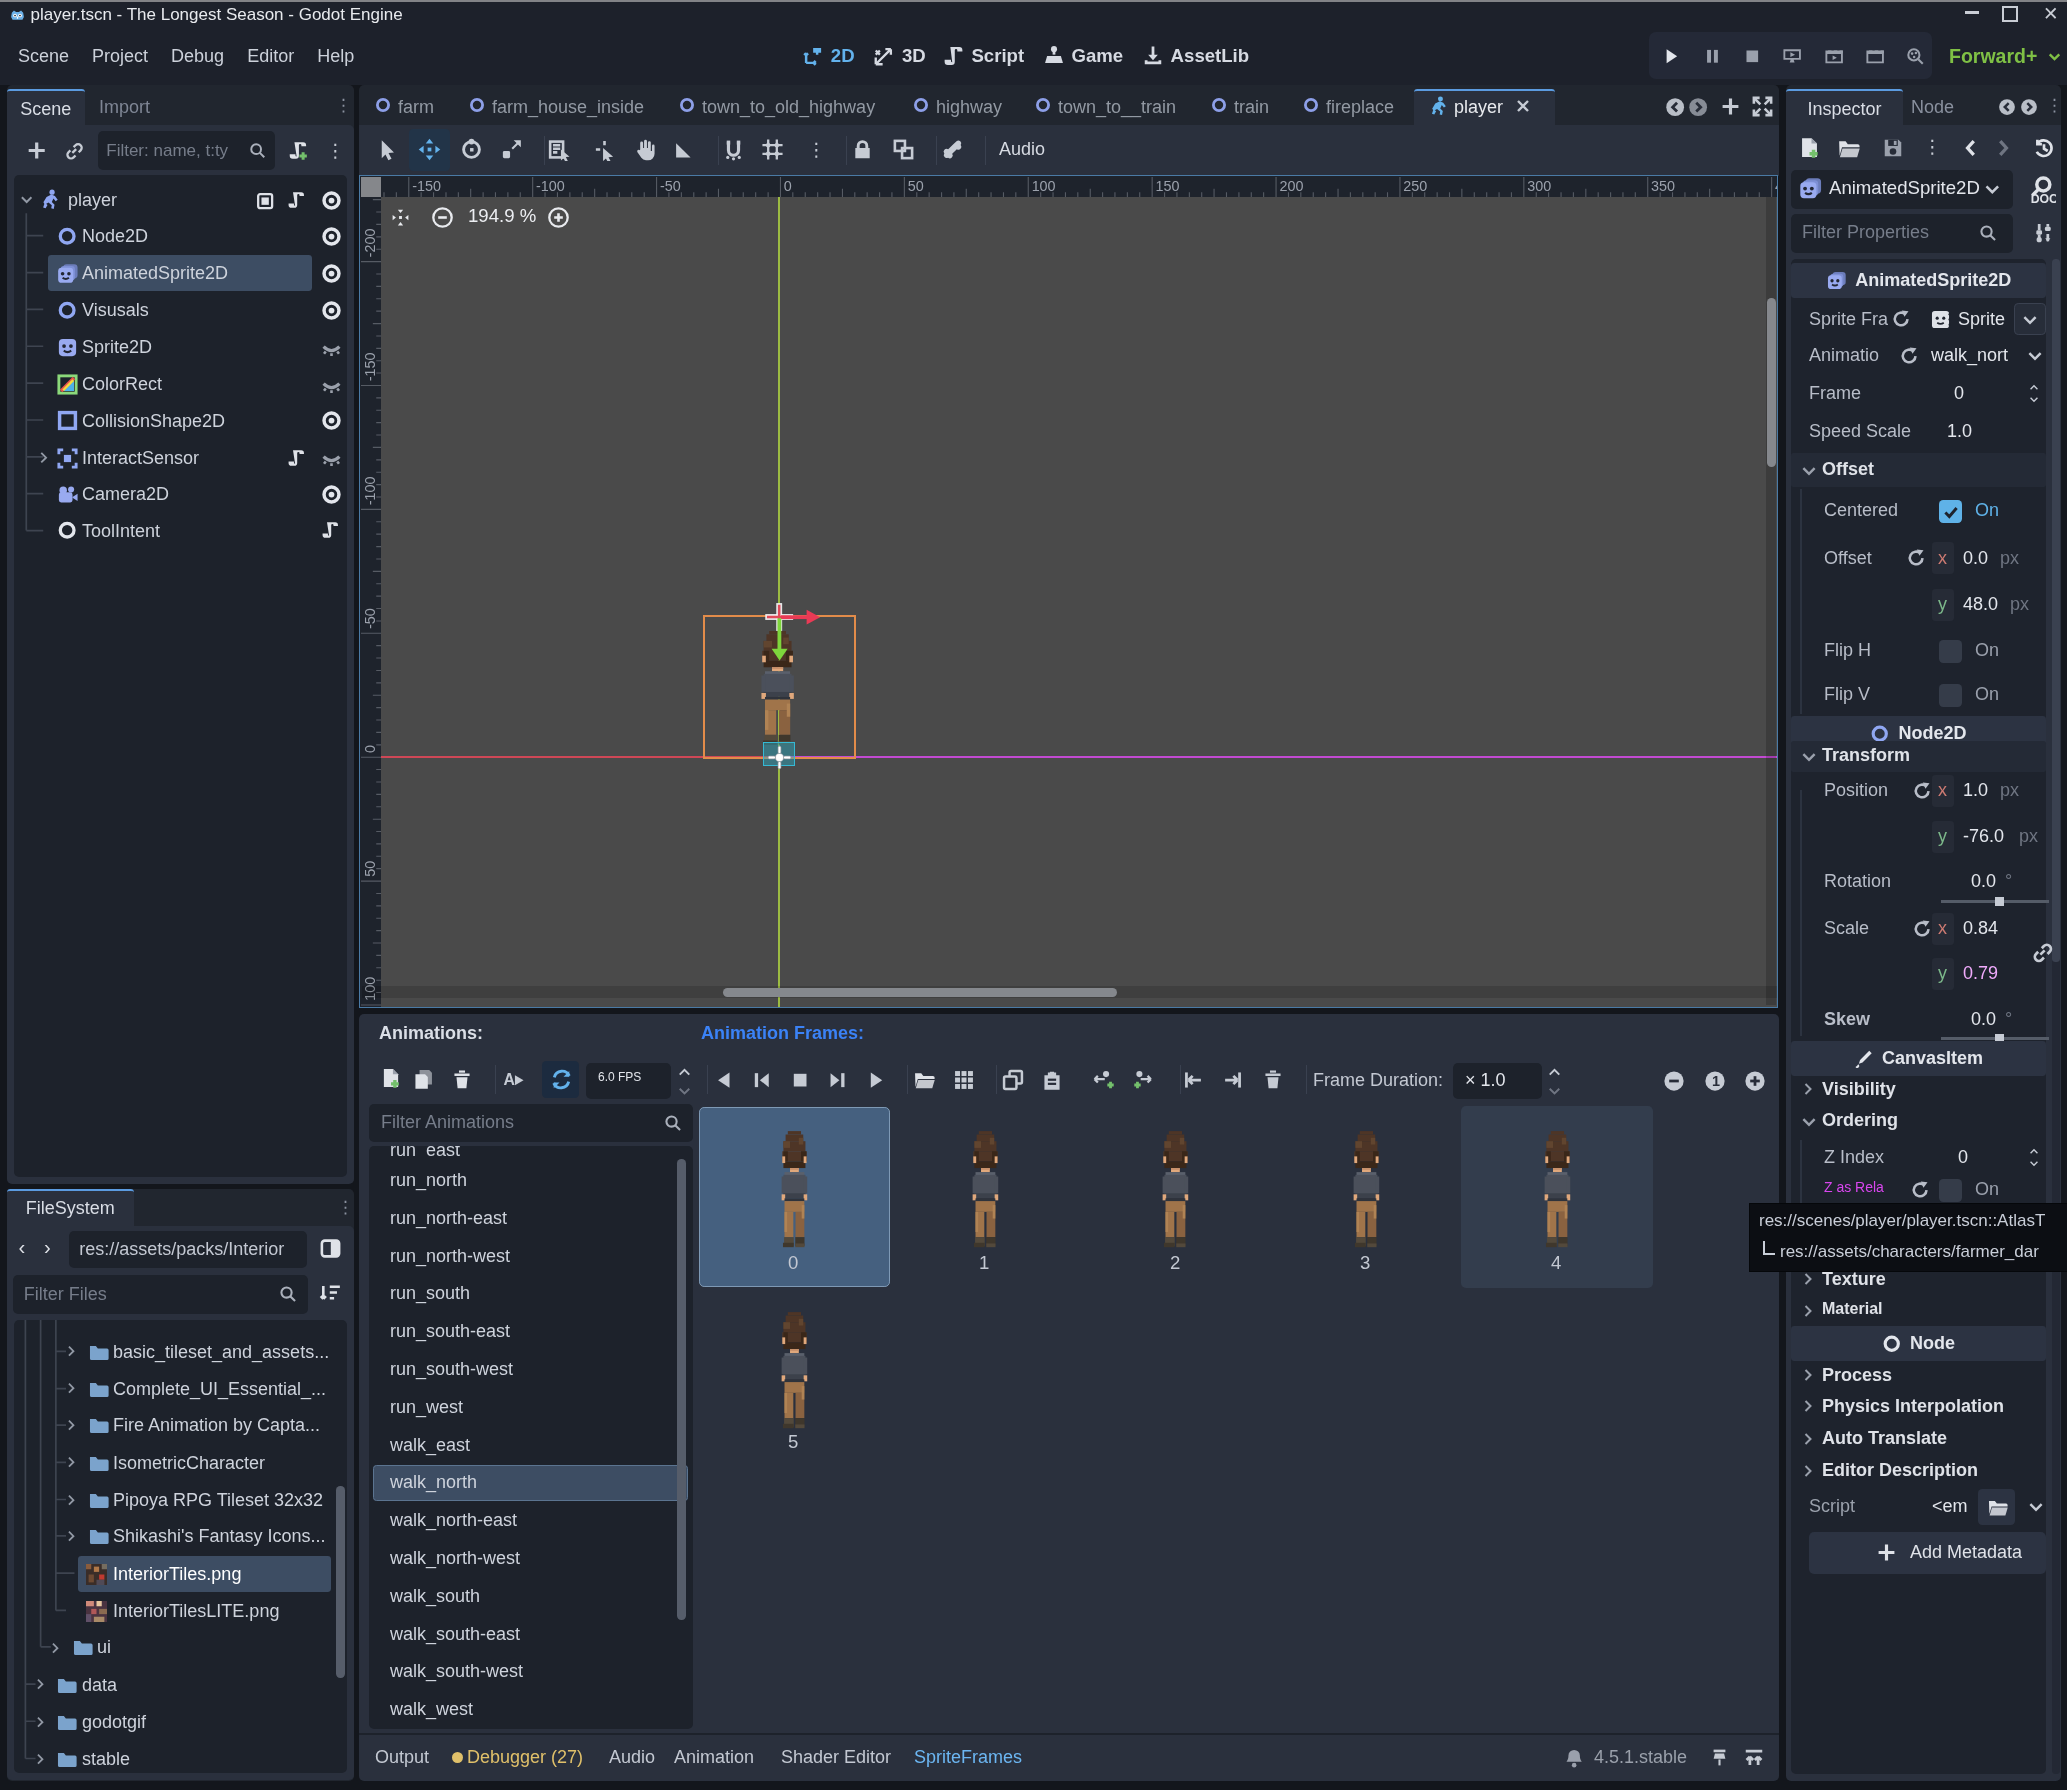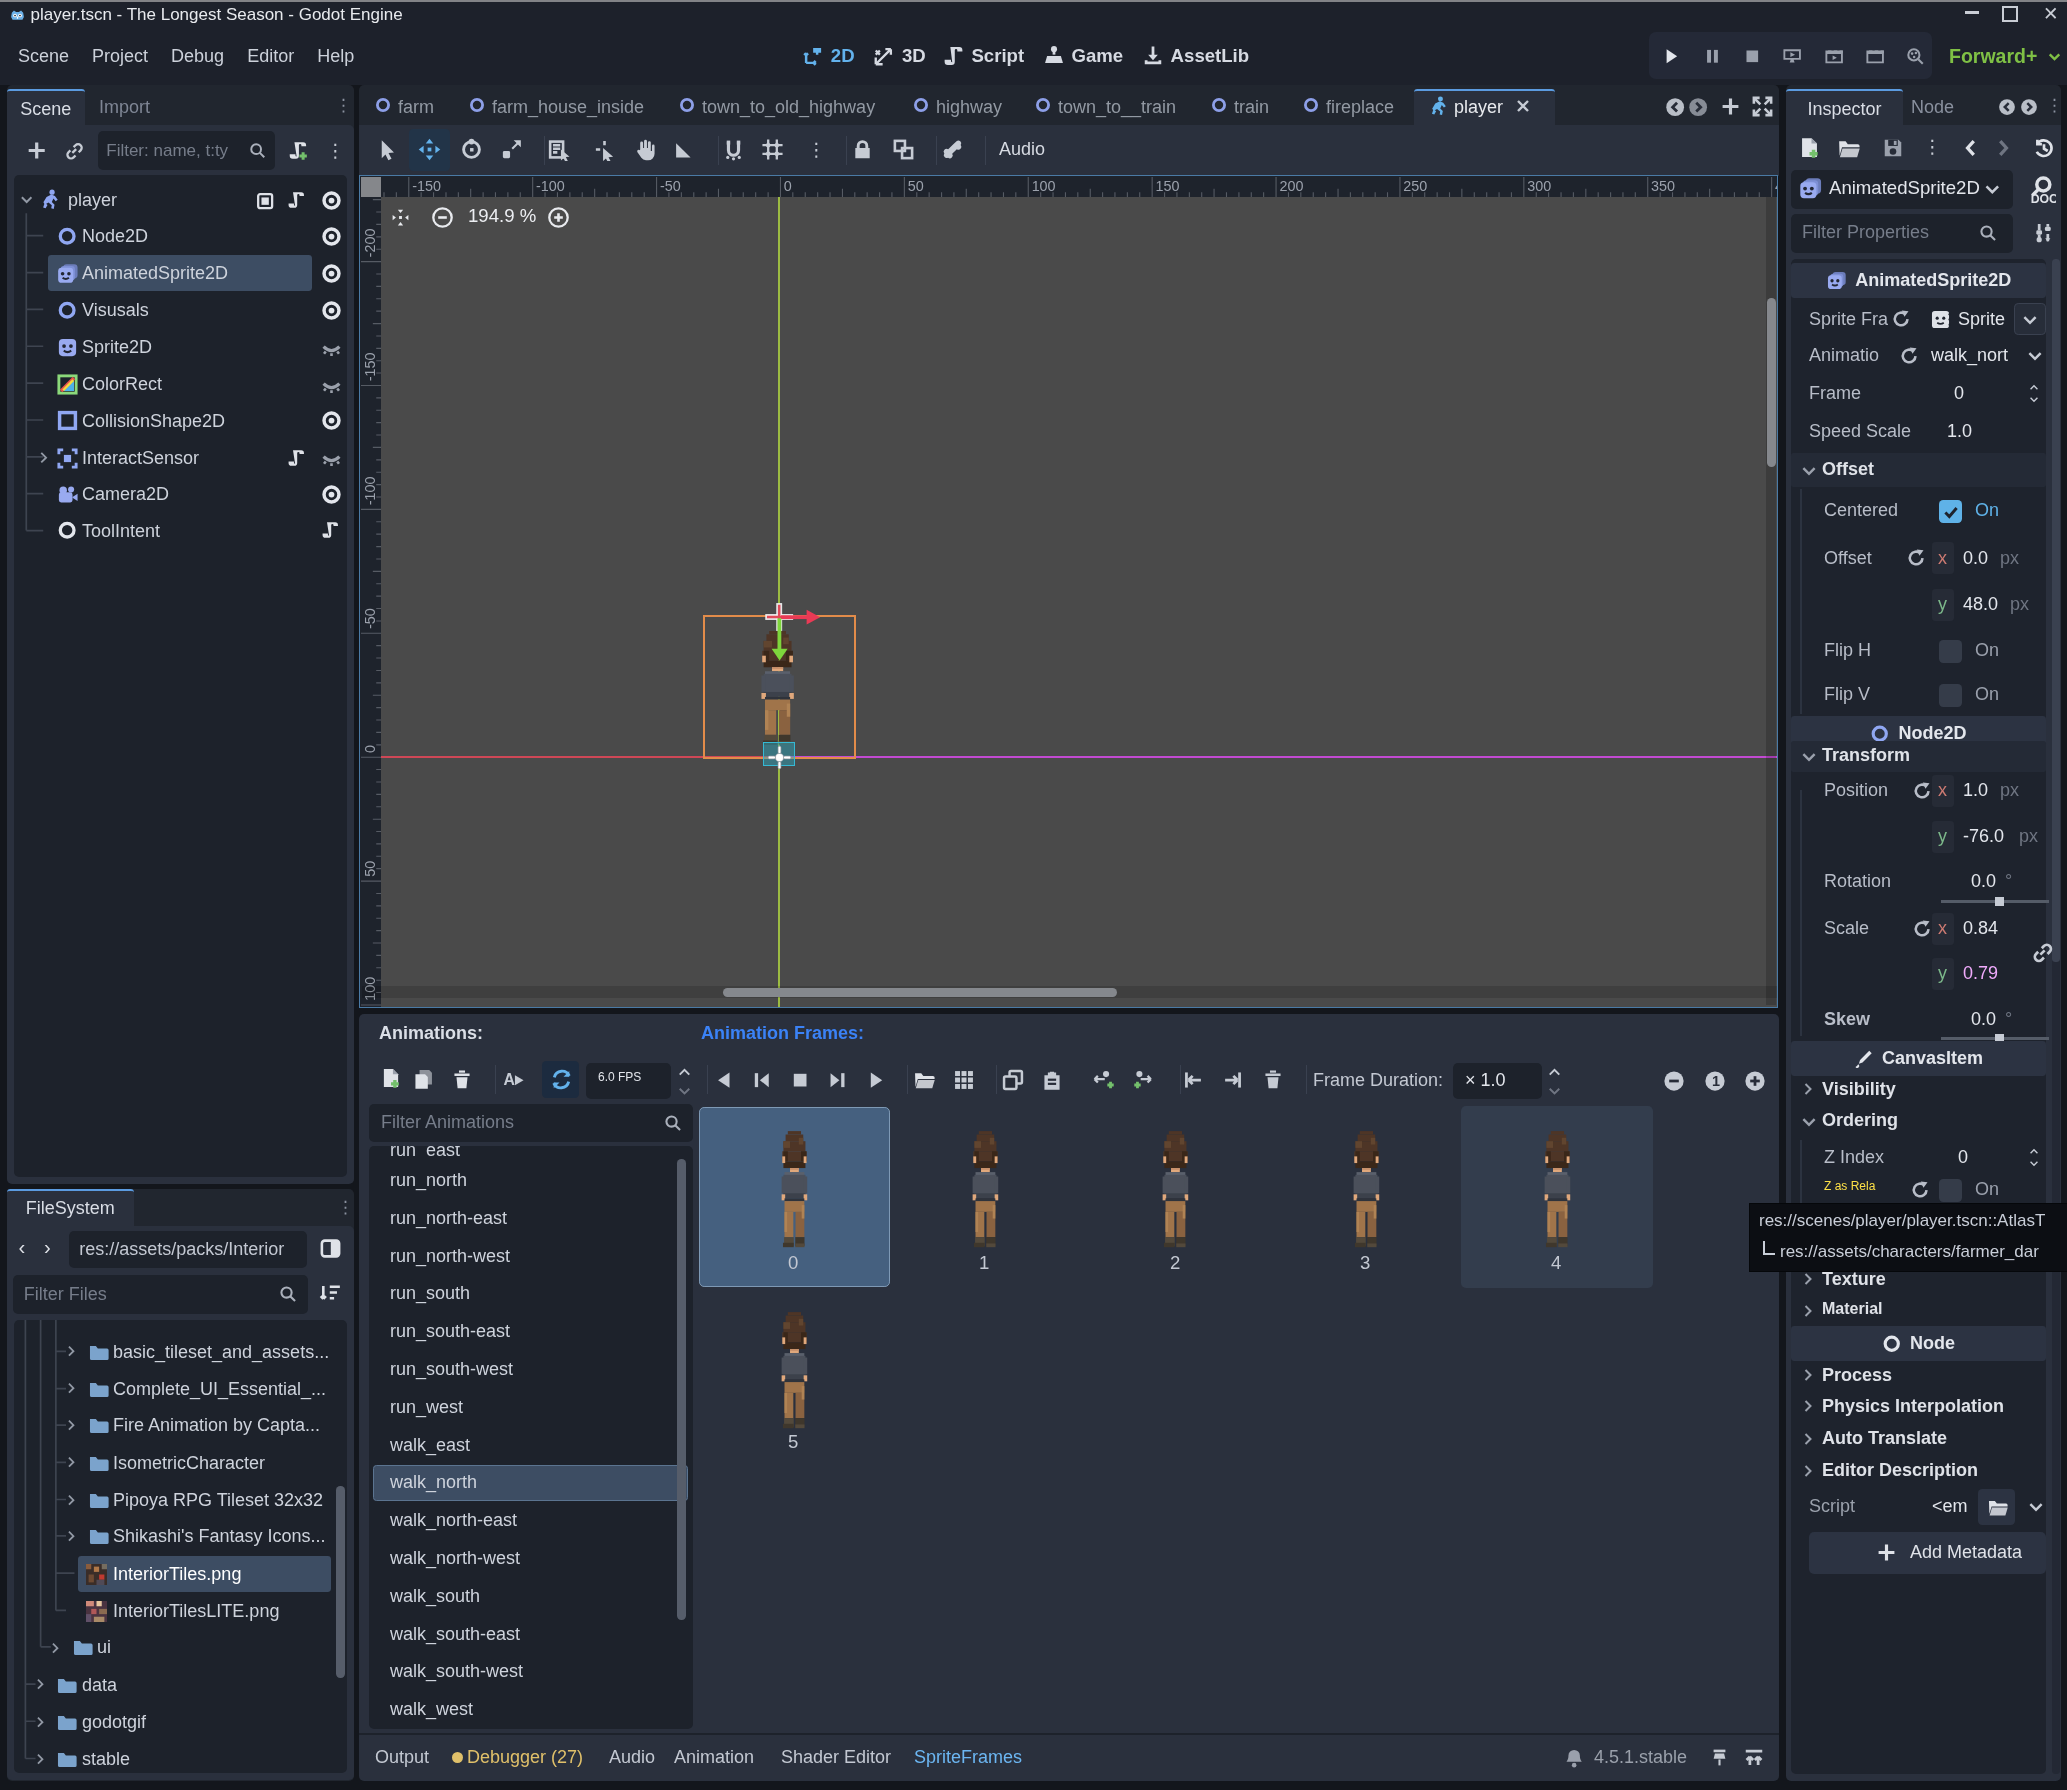--- a/index.html
+++ b/index.html
@@ -1356,21 +1356,21 @@
 <span class="abs txt" style="left:1822px;top:1110px;font-size:18px;color:#dfe2e8;font-weight:bold">Ordering</span>
 <div class="abs" style="left:1800px;top:1140px;width:1.7px;height:102px;background:#2c3340"></div>
 <span class="abs txt" style="left:1824px;top:1147px;font-size:18px;color:#b8bdc8;font-weight:normal">Z Index</span>
 <span class="abs txt" style="left:1958px;top:1147px;font-size:18px;color:#e3e6ec">0</span>
 <svg class="abs" style="left:2026px;top:1147px" width="16" height="11" viewBox="0 0 16 16">
       <path d="M3 9 L8 4 L13 9" stroke="#c6cbd4" stroke-width="2" fill="none"></path>
     </svg>
 <svg class="abs" style="left:2026px;top:1159px" width="16" height="11" viewBox="0 0 16 16">
       <path d="M3 4 L8 9 L13 4" stroke="#c6cbd4" stroke-width="2" fill="none"></path>
     </svg>
-<span class="abs txt" style="left:1824px;top:1179px;font-size:12px;color:#fde047;font-weight:normal">Z as Rela</span>
+<span class="abs txt" style="left:1824px;top:1179px;font-size:14px;color:#d946ef;font-weight:normal">Z as Rela</span>
 <svg class="abs" style="left:1909px;top:1180px" width="20.3" height="20.3" viewBox="0 0 16 16">
       <path d="M12.2 4.2 a5 5 0 1 0 1.6 3.8" fill="none" stroke="#b8bdc8" stroke-width="2"></path>
       <path d="M9.3 1.2 L14.6 1.8 L11.4 6.2z" fill="#b8bdc8"></path>
     </svg>
 <div class="abs" style="left:1939px;top:1179px;width:23px;height:23px;background:#353c49;border-radius:4.2px"></div>
 <span class="abs txt" style="left:1975px;top:1179px;font-size:18px;color:#9aa0ac">On</span>
 <svg class="abs" style="left:1800px;top:1271px" width="16" height="16" viewBox="0 0 16 16">
       <path d="M5.5 3 L10.5 8 L5.5 13" stroke="#9aa0ac" stroke-width="2" fill="none"></path>
     </svg>
 <span class="abs txt" style="left:1822px;top:1269px;font-size:18px;color:#dfe2e8;font-weight:bold">Texture</span>

